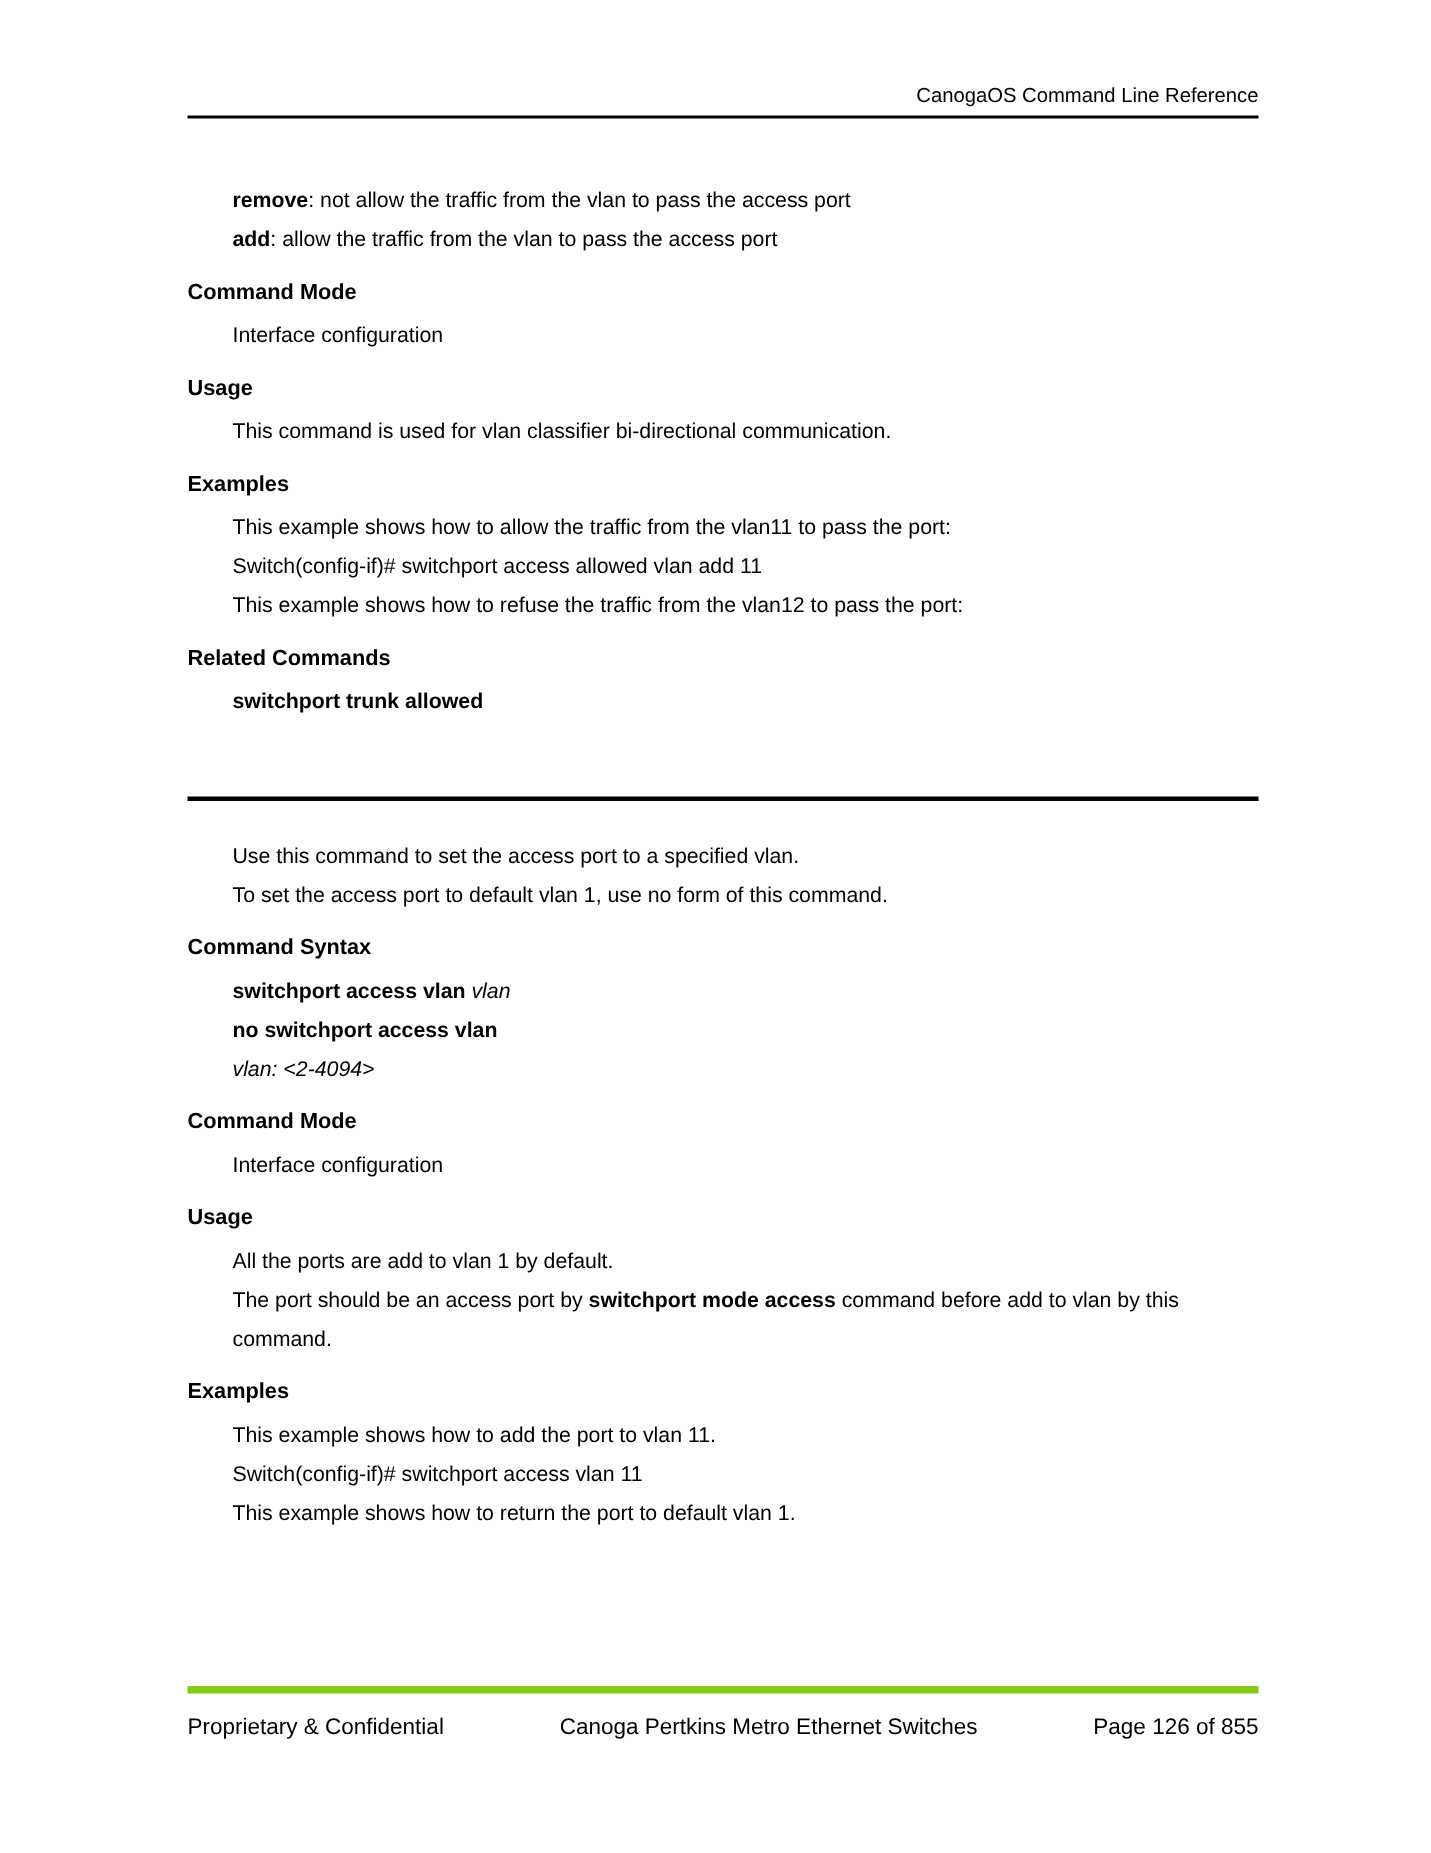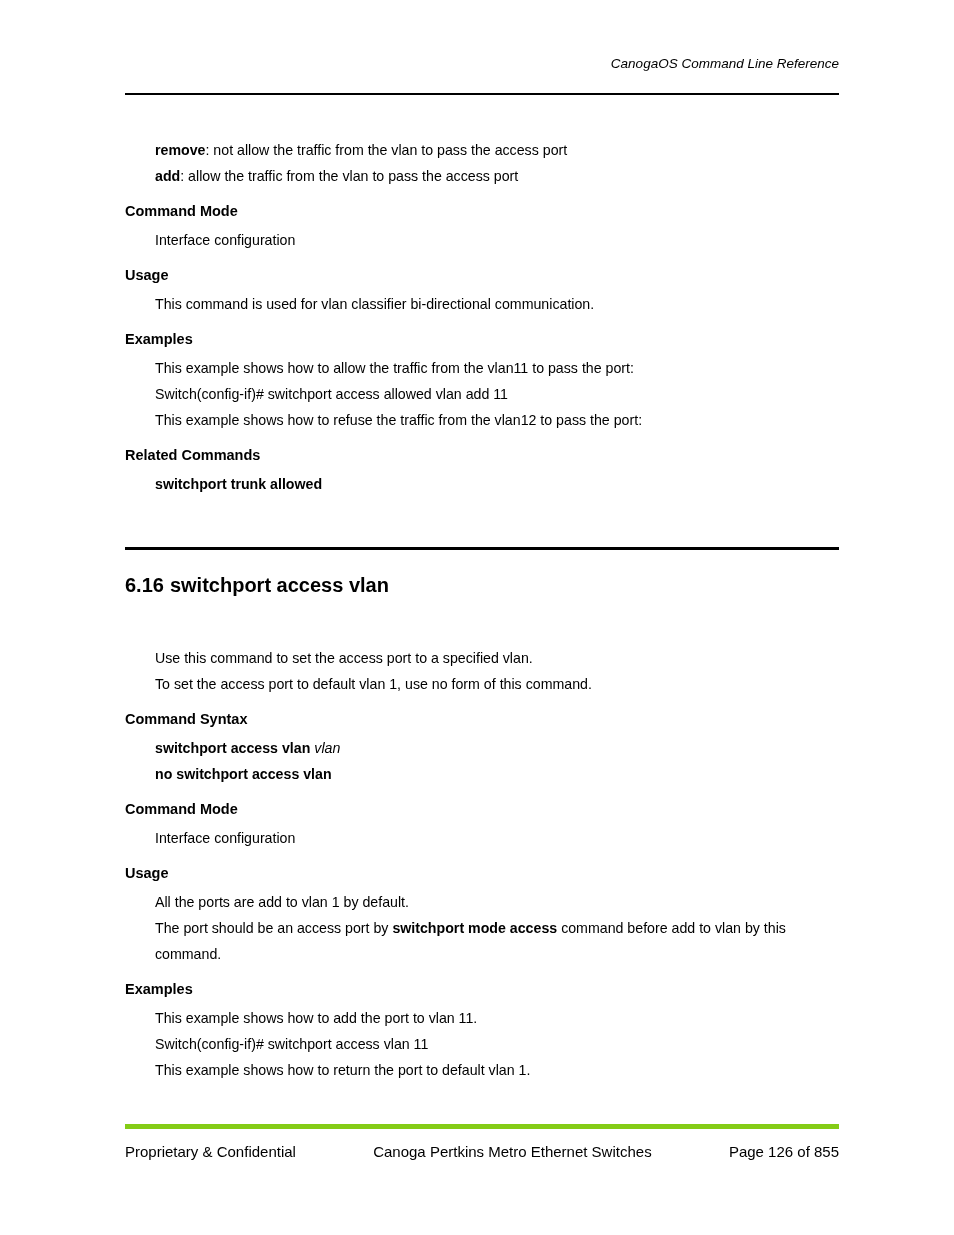--- a/index.html
+++ b/index.html
@@ -5,25 +5,24 @@
   * { box-sizing: border-box; margin: 0; padding: 0; }
   html, body { width: 954px; height: 1235px; background: #fff; font-family: Arial, Helvetica, sans-serif; color: #000; }
   .page {
     width: 954px;
     height: 1235px;
     padding: 56px 115px 40px 125px;
     position: relative;
   }
   .header-line {
     border-bottom: 2px solid #000;
-    padding-bottom: 22px;
+    padding-bottom: 6px;
     margin-bottom: 42px;
     text-align: right;
     font-size: 13.5px;
-    font-style: italic;
   }
   .indent { padding-left: 30px; }
   .body-text { font-size: 14.2px; line-height: 26px; }
   .sub-head { font-size: 14.5px; font-weight: bold; margin-top: 14px; margin-bottom: 8px; }
   .italic { font-style: italic; }
   .bold { font-weight: bold; }
   .sep {
     border-top: 3px solid #000;
     margin-top: 50px;
     margin-bottom: 24px;
@@ -76,35 +75,33 @@
     <div>This example shows how to allow the traffic from the vlan11 to pass the port:</div>
     <div>Switch(config-if)# switchport access allowed vlan add 11</div>
     <div>This example shows how to refuse the traffic from the vlan12 to pass the port:</div>
   </div>
 
   <div class="sub-head">Related Commands</div>
   <div class="indent body-text bold">switchport trunk allowed</div>
 
   <div class="sep"></div>
 
-  <div class="section-title">
-    <span class="section-num">6.16</span><span>switchport access vlan</span>
-  </div>
 
   <div class="indent body-text">
     <div>Use this command to set the access port to a specified vlan.</div>
     <div>To set the access port to default vlan 1, use no form of this command.</div>
   </div>
 
   <div class="sub-head">Command Syntax</div>
   <div class="indent body-text">
     <div>
       <span class="bold inline">switchport access vlan </span><span class="italic inline">vlan</span>
     </div>
     <div class="bold">no switchport access vlan</div>
+    <div class="italic">vlan: &lt;2-4094&gt;</div>
   </div>
 
   <div class="sub-head">Command Mode</div>
   <div class="indent body-text">Interface configuration</div>
 
   <div class="sub-head">Usage</div>
   <div class="indent body-text">
     <div>All the ports are add to vlan 1 by default.</div>
     <div>
       <span class="inline">The port should be an access port by </span><span class="bold inline">switchport mode access</span><span class="inline"> command before add to vlan by this command.</span>

